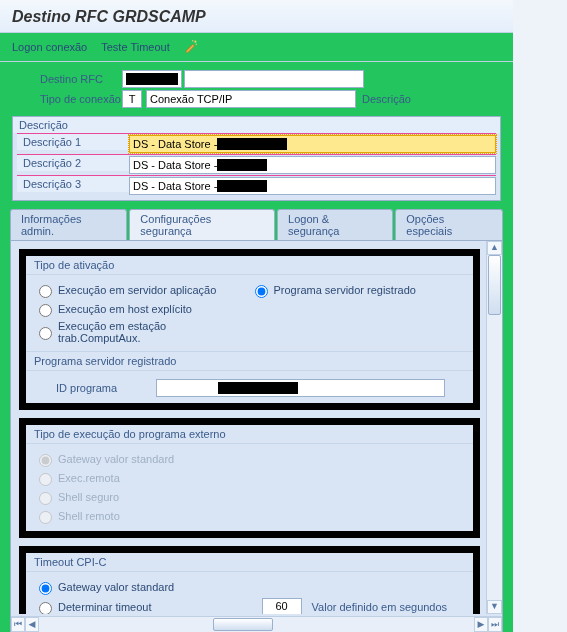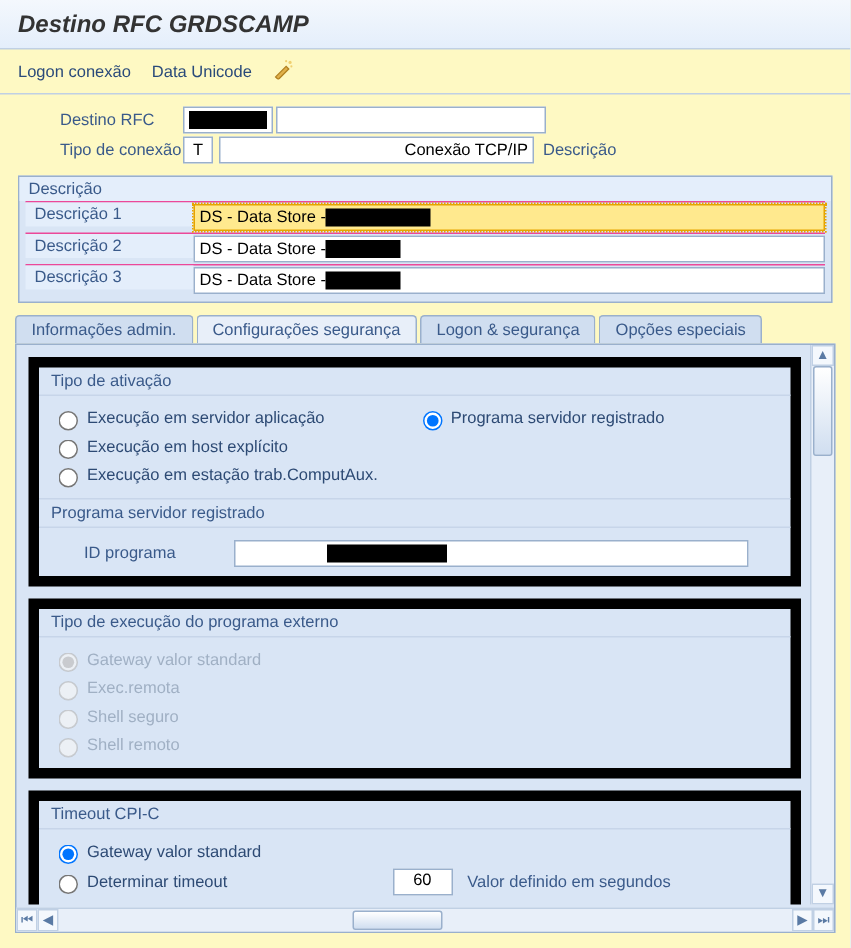--- a/index.html
+++ b/index.html
@@ -1,26 +1,26 @@
 <!DOCTYPE html>
 <html><head>
 <meta charset="utf-8">
 <style>
   * { box-sizing: border-box; font-family: Arial, sans-serif; font-size: 11px; }
   body { margin: 0; background: #eef3f9; width: 567px; height: 632px; overflow: hidden; }
-  .window { background: #fef9c3; width: 567px; height: 632px; }
+  .window { background: #22c55e; width: 513px; height: 632px; }
   .title-bar { background: linear-gradient(#f4f8fd,#e4eefb); padding: 8px 12px 6px; font-size: 16px; font-weight: bold; font-style: italic; color: #333; border-bottom: 1px solid #c0d0e4; }
   .toolbar { padding: 6px 12px; display: flex; align-items: center; gap: 14px; border-bottom: 1px solid #c0d0e4; }
   .toolbar-link { color: #2a4a7a; cursor: pointer; }
   .wand-icon svg { width: 14px; height: 14px; }
   .header-area { padding: 6px 12px 4px; }
   .field-row { display: flex; align-items: center; margin: 2px 0; }
   .field-label { color: #3a5a8a; width: 110px; padding-left: 28px; }
   .input-box { background: #fff; border: 1px solid #9ab0cc; height: 18px; padding: 0 3px; display: flex; align-items: center; }
-  .w60 { width: 60px; } .w180 { width: 180px; } .w210 { width: 210px; justify-content: flex-end; } .w20 { width: 20px; }
+  .w60 { width: 60px; } .w180 { width: 180px; } .w210 { width: 210px; } .w20 { width: 20px; }
   .group-frame { border: 1px solid #9ab0cc; margin: 2px 12px 6px; background: #d9e5f5; }
   .group-title { color: #3a5a8a; padding: 2px 6px; background: #e4eefb; }
   .group-body { padding: 0 4px 4px; }
   .desc-row { display: flex; align-items: flex-start; border-top: 1px solid #ec4899; }
   .desc-label { width: 112px; padding: 2px 6px; color: #3a5a8a; background: #e4eefb; }
   .desc-field { flex: 1; background: #fff; border: 1px solid #9ab0cc; height: 18px; display: flex; align-items: center; padding: 0 3px; margin: 1px 0; }
   .desc-field.sel { background: #ffe98e; border: 1px solid #e6a400; outline: 1px dotted #e6a400; }
   .redact { background: #000; height: 12px; display: inline-block; }
   .tabstrip { margin: 8px 10px 0; display: flex; gap: 2px; }
   .tab { background: #d0def0; border: 1px solid #9ab0cc; border-bottom: none; padding: 3px 10px; color: #3a5a8a; border-radius: 3px 3px 0 0; cursor: pointer; }
@@ -51,21 +51,21 @@
   .small-label { color: #3a5a8a; margin-left: 6px; }
 </style>
 </head>
 <body>
 
 <div class="window">
   <div class="title-bar">Destino RFC GRDSCAMP</div>
 
   <div class="toolbar">
     <span class="toolbar-link">Logon conexão</span>
-    <span class="toolbar-link">Data Unicode</span>
+    <span class="toolbar-link">Teste Timeout</span>
     <span class="wand-icon">
       <svg viewBox="0 0 16 16">
           <path d="M2 14 L10 6 L12 8 L4 16 Z" fill="#e0b04a" stroke="#b08020"></path>
           <circle cx="13" cy="3" r="1.2" fill="#f0d070"></circle>
           <circle cx="10" cy="2" r="0.8" fill="#f0d070"></circle>
           <circle cx="14" cy="6" r="0.8" fill="#f0d070"></circle>
         </svg>
     </span>
   </div>
 

